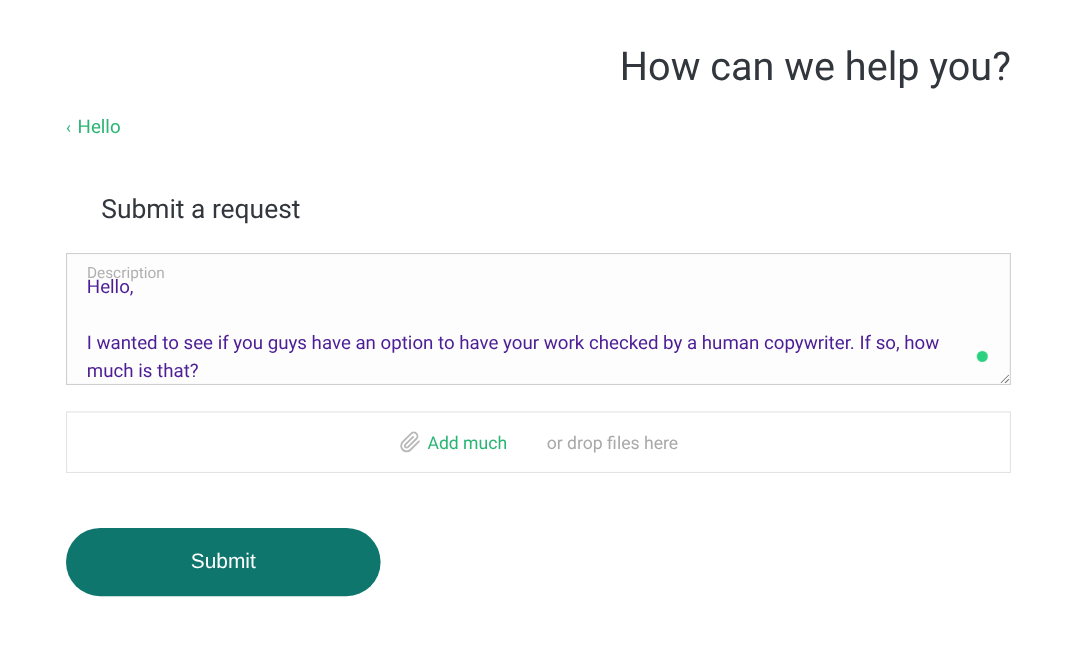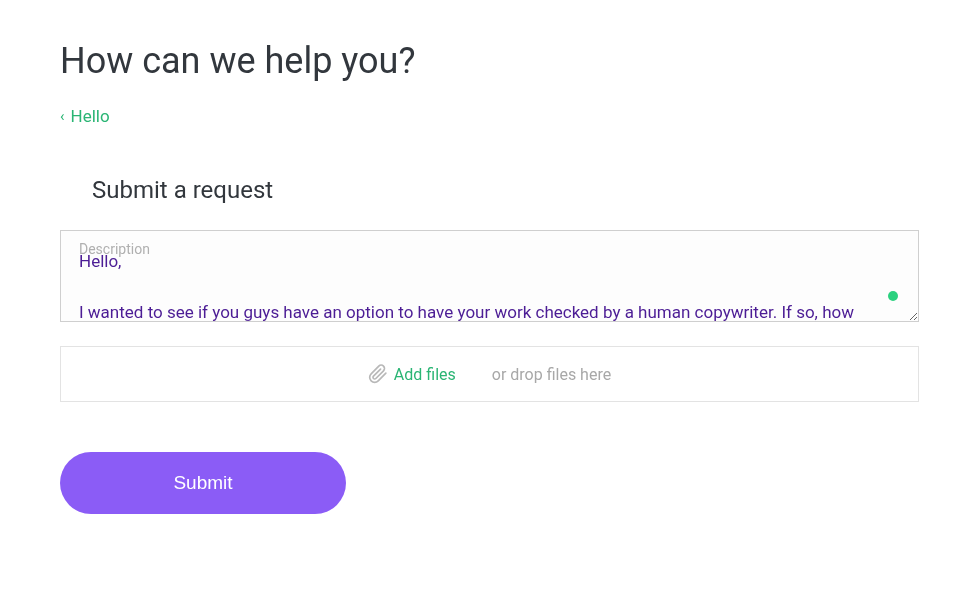--- a/index.html
+++ b/index.html
@@ -13,20 +13,21 @@
       width: 979px;
       height: 602px;
       padding: 40px 60px;
       color: #32373d;
     }
     .page-title {
       font-size: 36px;
       font-weight: 400;
       color: #32373d;
       margin-bottom: 24px;
+      text-align: right;
     }
     .back-link {
       display: inline-flex;
       align-items: center;
       color: #2ab574;
       font-size: 17px;
       cursor: pointer;
       margin-bottom: 50px;
     }
     .back-link .chevron {
@@ -37,21 +38,21 @@
       font-size: 24px;
       font-weight: 400;
       color: #32373d;
       margin-bottom: 26px;
       margin-left: 32px;
     }
     .textarea-wrapper {
       position: relative;
       border: 1px solid #cfcfcf;
       background: #fdfdfd;
-      height: 92px;
+      height: 120px;
       margin-bottom: 24px;
     }
     .textarea-label {
       position: absolute;
       top: 10px;
       left: 18px;
       font-size: 14px;
       color: #b0b0b0;
       pointer-events: none;
     }
@@ -111,21 +112,21 @@
     .file-add {
       color: #2ab574;
       font-size: 16px;
     }
     .file-hint {
       color: #a8a8a8;
       font-size: 16px;
       margin-left: 30px;
     }
     .submit-btn {
-      background: #8b5cf6;
+      background: #0f766e;
       color: #ffffff;
       border: none;
       border-radius: 36px;
       height: 62px;
       width: 286px;
       padding: 0 60px;
       font-size: 19px;
       font-weight: 500;
       cursor: pointer;
       display: inline-flex;
@@ -154,20 +155,20 @@
 I wanted to see if you guys have an option to have your work checked by a human copywriter. If so, how much is that?</textarea>
   <span class="grammarly-dot"></span>
 </div>
 
 <div class="file-drop">
   <span class="attachment-icon">
     <svg width="20" height="20" viewBox="0 0 24 24" fill="none" stroke="currentColor" stroke-width="2" stroke-linecap="round" stroke-linejoin="round">
       <path d="M21.44 11.05l-9.19 9.19a6 6 0 0 1-8.49-8.49l9.19-9.19a4 4 0 0 1 5.66 5.66l-9.2 9.19a2 2 0 0 1-2.83-2.83l8.49-8.48"></path>
     </svg>
   </span>
-  <span class="file-add">Add files</span>
+  <span class="file-add">Add much</span>
   <span class="file-hint">or drop files here</span>
 </div>
 
 <button class="submit-btn">Submit</button>
 
 
 
 
 </body></html>

